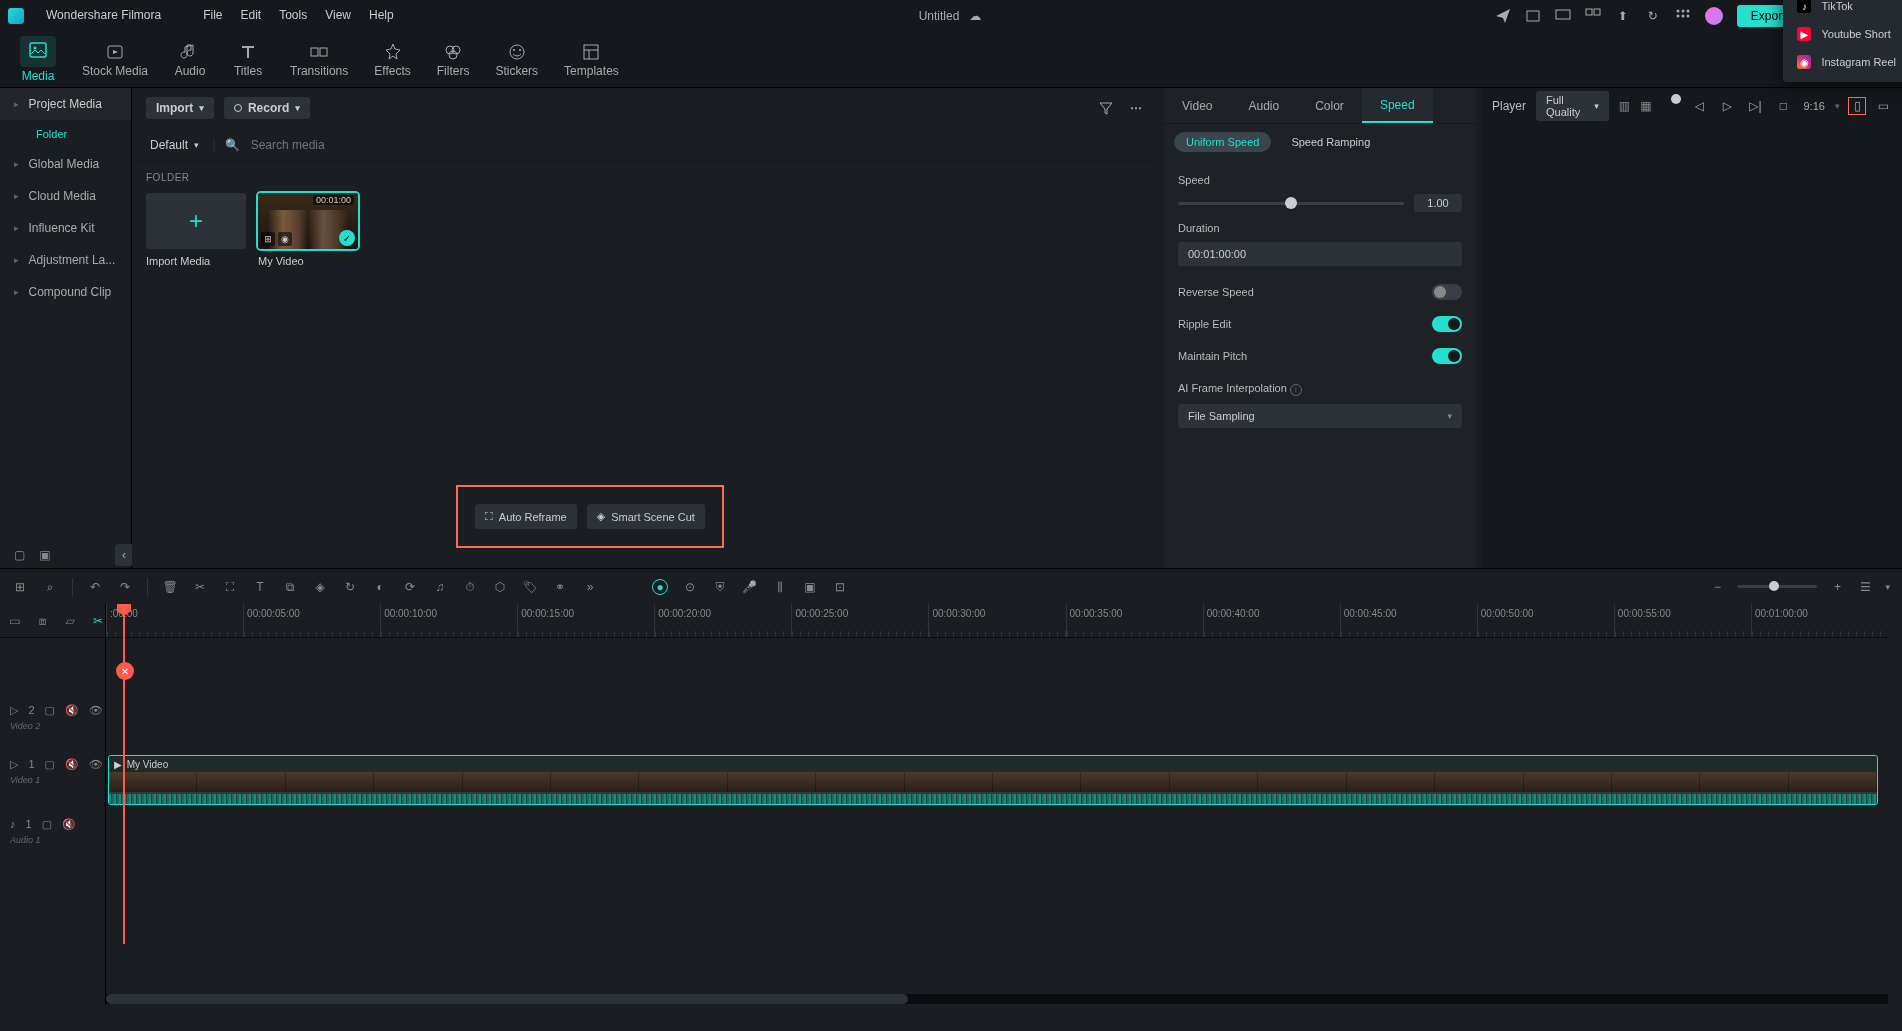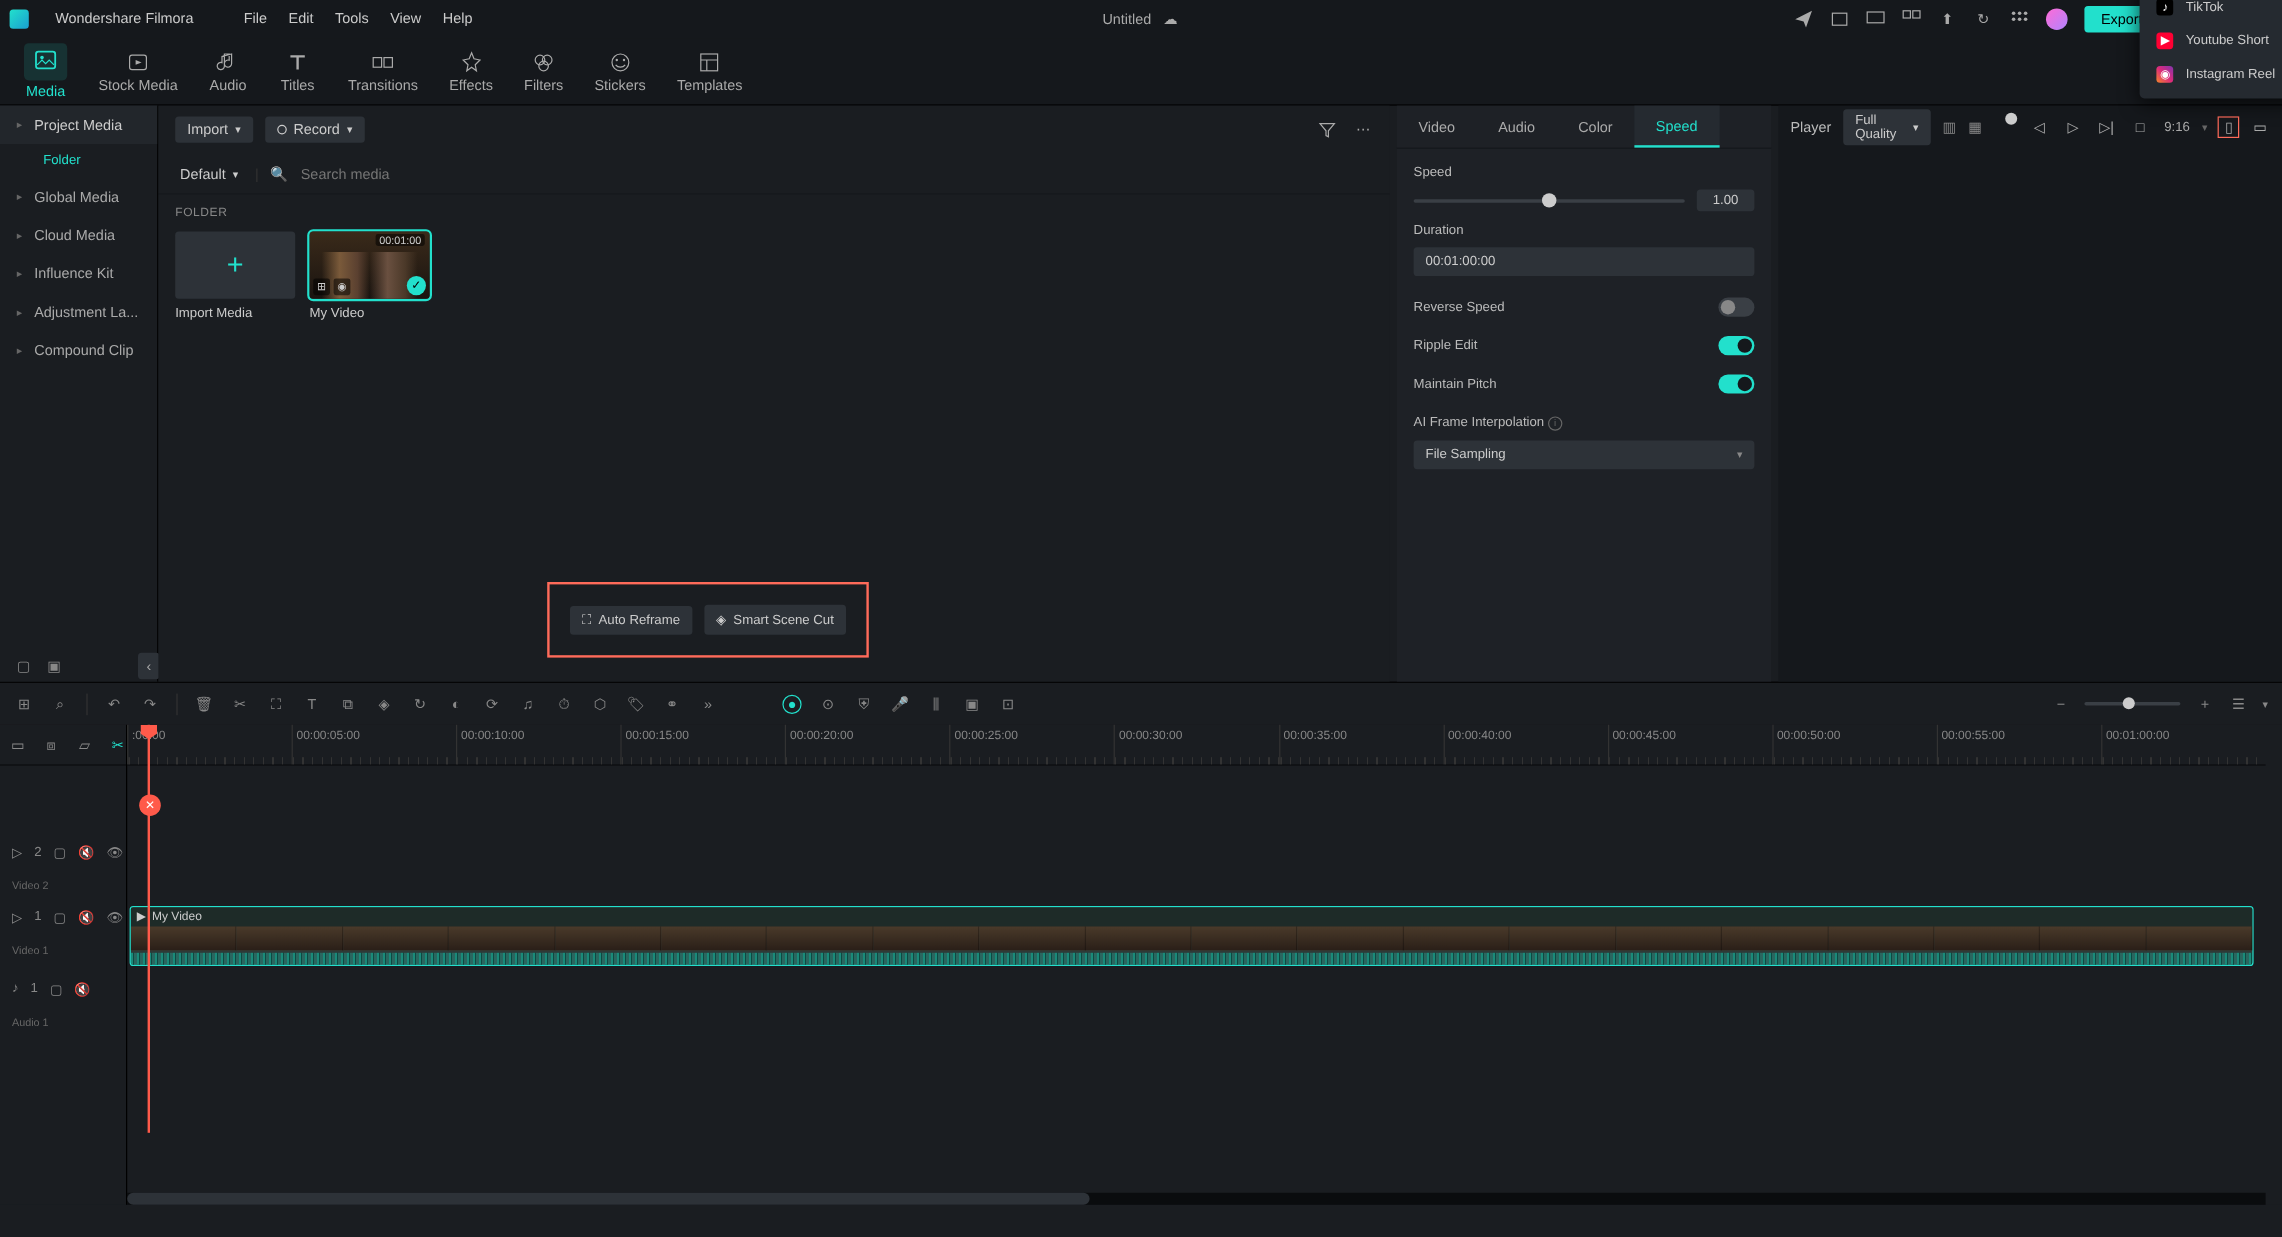--- a/index.html
+++ b/index.html
@@ -33,21 +33,21 @@
 .sidebar { width: 132px; background: #1a1d21; border-right: 1px solid #000; }
 .side-item { padding: 9px 14px; color: #aaa; font-size: 12px; display: flex; align-items: center; gap: 8px; cursor: pointer; position: relative;}
 .side-item .chev { color:#666; font-size:9px; margin-right:2px;}
 .side-item.active { color: #ccc; background: #22262b; }
 .side-sub { color: #22e0cc; padding-left: 36px; font-size: 11px; padding-top:8px; padding-bottom:8px;}
 .side-bottom { position:absolute; bottom:6px; left:0; width:132px; display:flex; gap:14px; padding:0 14px; align-items:center; color:#888;}
 .side-collapse { position:absolute; right:-1px; background:#2d3238; width:18px; height:22px; display:flex; align-items:center; justify-content:center; border-radius:3px; color:#aaa;}
 
 
 .media-panel { flex: 1; background: #1a1d21; position: relative; padding: 0; }
-.media-toolbar { height: 40px; display: flex; align-items: center; padding: 0 14px; gap: 10px; }
+.media-toolbar { height: 40px; display: flex; align-items: center; padding: 0 14px; gap: 10px; font-weight: bold; }
 .btn-drop { background: #2d3238; padding: 4px 10px; border-radius: 3px; color: #ccc; font-size: 12px; display: flex; align-items: center; gap: 6px; }
 .rec-btn { background: #2d3238; padding: 4px 10px; border-radius: 3px; display: flex; align-items: center; gap: 6px; font-size: 12px; }
 .rec-dot { width: 8px; height: 8px; border: 1.5px solid #ccc; border-radius: 50%; }
 .media-toolbar-right { margin-left: auto; display: flex; gap: 14px; color: #aaa; }
 .media-search { height: 34px; display: flex; align-items: center; padding: 0 14px; gap: 10px; border-bottom:1px solid #0a0c0e44; }
 .search-input { background: transparent; border: none; color: #888; font-size: 12px; outline: none; flex:1; }
 .folder-label { padding: 10px 14px 6px; font-size: 10px; color: #888; letter-spacing: 0.5px; }
 .media-grid { display: flex; gap: 12px; padding: 4px 14px; }
 .media-card { width: 100px; }
 .thumb { width: 100px; height: 56px; background: #2d3238; border-radius: 3px; display: flex; align-items: center; justify-content: center; position: relative; }
@@ -134,21 +134,21 @@
 .ruler { position:absolute; left:106px; right:14px; top:0; height:34px; display:flex; border-bottom:1px solid #0a0c0e;}
 .ruler-tick { flex:1; font-size:10px; color:#888; position:relative; border-left:1px solid #333; padding-left:3px; padding-top:4px;}
 .ruler-tick::after { content:""; position:absolute; bottom:0; left:0; right:0; height:6px; background: repeating-linear-gradient(90deg, #333 0 1px, transparent 1px 8px);}
 .playhead { position:absolute; left:123px; top:0; width:2px; height:340px; background:#ff5a4a; z-index:5;}
 .playhead::before { content:""; position:absolute; top:0; left:-6px; width:14px; height:12px; background:#ff5a4a; clip-path: polygon(0 0, 100% 0, 100% 60%, 50% 100%, 0 60%);}
 .cut-marker { position:absolute; left:116px; top:58px; width:18px; height:18px; background:#ff5a4a; border-radius:50%; color:#fff; font-size:10px; display:flex; align-items:center; justify-content:center; z-index:6;}
 
 .track-row { position:absolute; left:0; right:14px; height:50px;}
 .track-head { position:absolute; left:0; width:106px; height:100%; display:flex; flex-direction:column; padding:6px 10px; gap:2px; color:#888;}
 .track-head-icons { display:flex; gap:10px; font-size:11px;}
-.track-label { font-size:9px; color:#666; margin-top:14px;}
+.track-label { font-size:9px; color:#666; margin-top:2px;font-style:italic;}
 .track-lane { position:absolute; left:106px; right:0; height:100%; }
 
 .clip { position:absolute; left:2px; top:3px; right:10px; bottom:3px; background:#2d3a38; border:1px solid #22e0cc; border-radius:3px; overflow:hidden;}
 .clip-header { height:16px; background:#1a2824cc; display:flex; align-items:center; gap:5px; padding:0 5px; font-size:10px; color:#ccc;}
 .clip-thumbs { position:absolute; top:16px; left:0; right:0; height:20px; display:flex;}
 .clip-thumbs > div { flex:1; background: linear-gradient(180deg, #4a3a2a, #2a1f18); border-right:1px solid #0004;}
 .clip-wave { position:absolute; bottom:0; left:0; right:0; height:10px; background: repeating-linear-gradient(90deg, #1a8a7a 0 2px, #0d4a42 2px 3px, #22e0cc44 3px 5px);}
 
 .timeline-scroll { position:absolute; bottom:0; left:106px; right:14px; height:10px; background:#0a0c0e;}
 .timeline-scroll-thumb { height:100%; width:45%; background:#2d3238; border-radius:5px;}
@@ -382,20 +382,24 @@
     </div>
   </div>
 
   <div class="props">
     <div class="prop-tabs">
       <div class="prop-tab">Video</div>
       <div class="prop-tab">Audio</div>
       <div class="prop-tab">Color</div>
       <div class="prop-tab active">Speed</div>
     </div>
+    <div class="prop-subtabs">
+      <div class="pill active">Uniform Speed</div>
+      <div class="pill" style="background:transparent;">Speed Ramping</div>
+    </div>
     <div class="prop-body">
       <div class="prop-row">
         <span class="prop-label">Speed</span>
         <div class="slider-row">
           <div class="slider">
               <div class="slider-thumb"></div>
             </div>
           <div class="slider-val">1.00</div>
         </div>
       </div>

